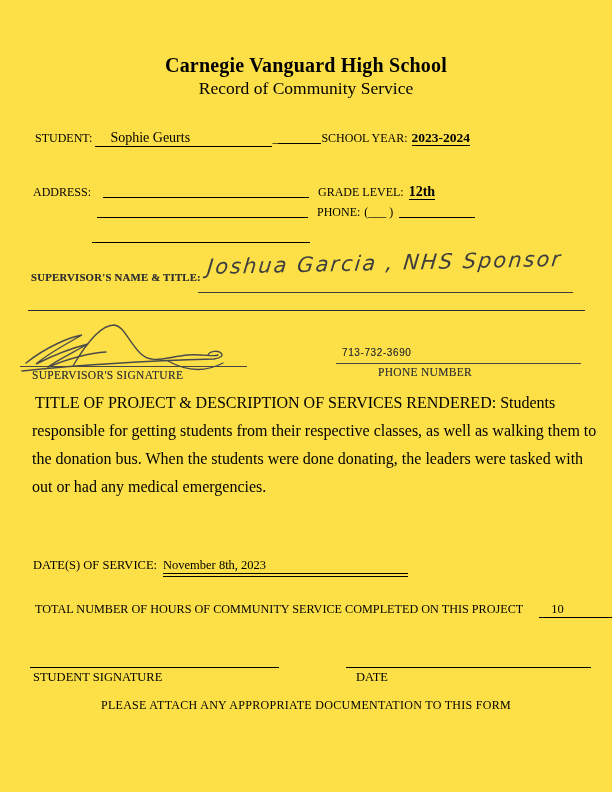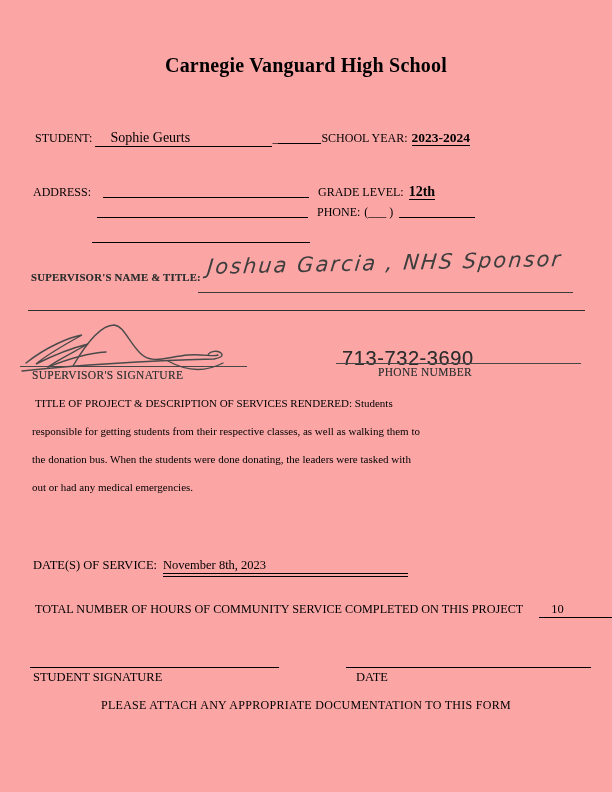--- a/index.html
+++ b/index.html
@@ -1,17 +1,17 @@
 <!DOCTYPE html>
 <html><head>
 <meta charset="utf-8">
 <style>
   html,body{margin:0;padding:0;background:#ffffff;}
   .page{
-    position:relative;width:612px;height:792px;background:#fca5a5;
+    position:relative;width:612px;height:792px;background:#fde047;
     font-family:"Liberation Serif","DejaVu Serif",serif;color:#000;overflow:hidden;
   }
   .abs{position:absolute;white-space:nowrap;}
   .center{left:0;width:612px;text-align:center;}
   .title{top:54px;font-size:20px;font-weight:bold;letter-spacing:.2px;}
   .subtitle{top:78px;font-size:17.5px;}
   .lbl{font-size:12px;}
   .row{font-size:12px;}
   
   .blank{display:inline-block;border-bottom:1px solid #000;height:11px;vertical-align:-2px;}
@@ -23,41 +23,42 @@
   .sup-label{font-size:10.8px;font-weight:bold;letter-spacing:.2px;}
   .handwriting{
     font-family:"DejaVu Sans",sans-serif;font-style:italic;font-size:21px;
     color:#3e3e3e;letter-spacing:2px;transform:rotate(-1.3deg) skewX(-7deg);
     transform-origin:left bottom;
   }
   .hline{border-top:1px solid #3c3c3c;height:0;}
   .hline-heavy{border-top:1.7px solid #2d2d2d;height:0;}
   .hline-mid{border-top:1.2px solid #474747;height:0;}
   .small-caps-label{font-size:11.5px;color:#333;letter-spacing:.3px;}
-  .phone-digits{font-family:"Liberation Sans","DejaVu Sans",sans-serif;font-size:20px;letter-spacing:.6px;color:#2d2d2d;}
+  .phone-digits{font-family:"Liberation Sans","DejaVu Sans",sans-serif;font-size:10px;letter-spacing:.6px;color:#2d2d2d;}
   
-  .para{left:32px;top:389px;width:548px;font-size:11px;line-height:28px;white-space:nowrap;}
+  .para{left:32px;top:389px;width:548px;font-size:16px;line-height:28px;white-space:nowrap;}
   .para .ln{height:28px;}
   .para .ln.i1{padding-left:3px;}
   .para .ln.i2{padding-left:5px;}
   .date-row{left:33px;top:558px;font-size:12.5px;}
   .date-fill{display:inline-block;border-bottom:1.6px solid #000;padding-bottom:1.5px;margin-left:6px;}
   .date-fill .dtxt{border-bottom:1px solid #000;padding-right:142px;display:inline-block;}
   .total-row{left:35px;top:602px;font-size:12.2px;}
   .hours-fill{display:inline-block;width:84px;border-bottom:1px solid #000;padding-left:12px;margin-left:16px;font-size:12.5px;vertical-align:baseline;}
   .sig-lbl{font-size:12.5px;}
   .footer-note{top:698px;font-size:12px;letter-spacing:.3px;}
   svg{display:block;}
 </style>
 </head>
 <body>
 
 <div class="page">
 
   <div class="abs center title">Carnegie Vanguard High School</div>
+  <div class="abs center subtitle">Record of Community Service</div>
 
   <div class="abs row" style="left:35px;top:130px;">
     <span class="lbl">STUDENT:</span><span style="display:inline-block;width:3px;"></span><span class="name-fill">Sophie Geurts</span><span class="gapmark">_</span><span class="blank" style="width:43px;"></span><span class="lbl">SCHOOL YEAR:</span><span style="display:inline-block;width:4px;"></span><span class="bold-ul" style="font-size:13.5px;">2023-2024</span>
   </div>
 
   <div class="abs row" style="left:33px;top:184px;">
     <span class="lbl">ADDRESS:</span><span style="display:inline-block;width:12px;"></span><span class="blank" style="width:206px;"></span><span style="display:inline-block;width:9px;"></span><span class="lbl">GRADE LEVEL:</span><span style="display:inline-block;width:5px;"></span><span class="bold-ul" style="font-size:14px;">12th</span>
   </div>
 
   <div class="abs row" style="left:97px;top:205px;">

